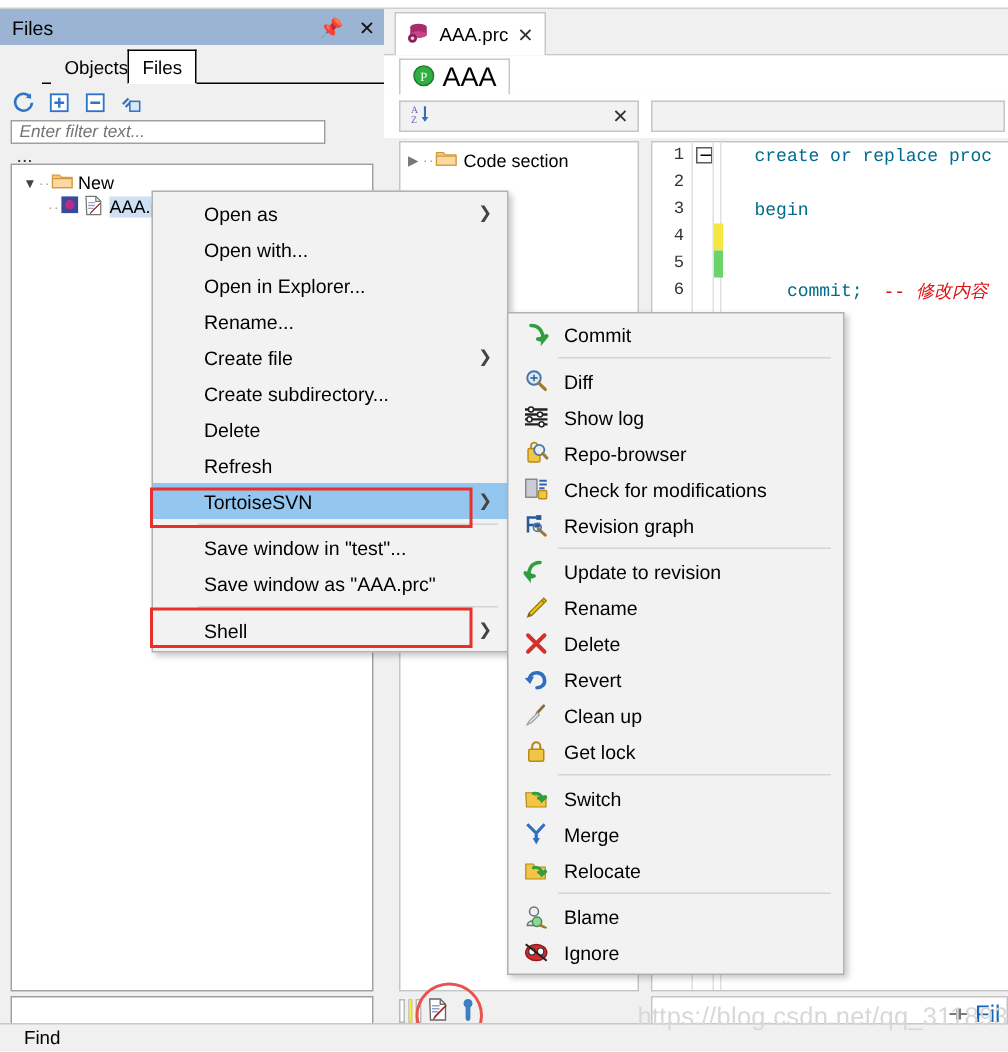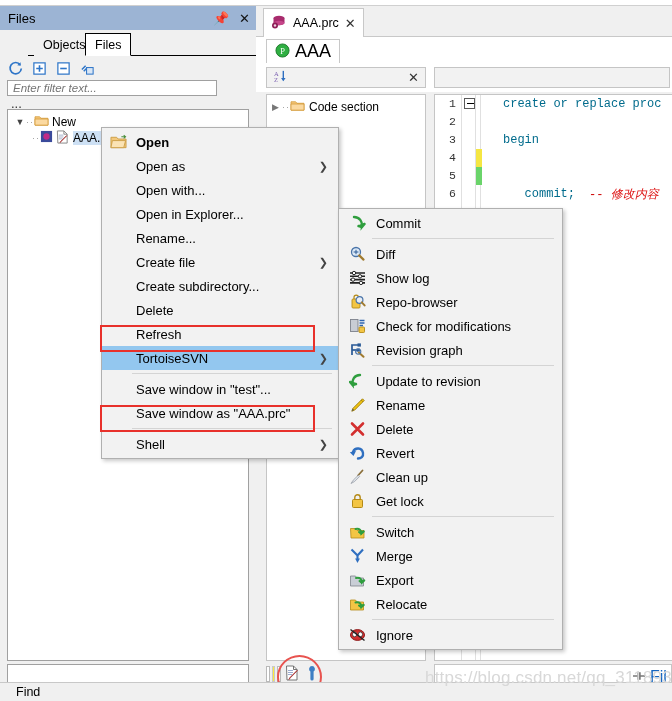--- a/index.html
+++ b/index.html
@@ -477,30 +477,20 @@
       <svg width="14" height="12" viewBox="0 0 14 12">
           <path d="M1 6h5M8 6h5M6 3h2v6H6z" stroke="#777" stroke-width="1.4" fill="#888"></path>
         </svg>
     </span>
     <span class="pin-right-label">Fil</span>
   </div>
 
   <div class="watermark">https://blog.csdn.net/qq_31189355</div>
 
   <div class="ctx-menu">
-    <div class="ctx-item bold">
-      <span class="ctx-ico">
-        <svg width="17" height="16" viewBox="0 0 18 16">
-            <path d="M1 3h6l1.5 1.8H17V14H1z" fill="#f3c87c" stroke="#c99a3f" stroke-width="0.9"></path>
-            <path d="M2.5 6.5h14L14.5 14H1z" fill="#fbe3b4" stroke="#c99a3f" stroke-width="0.9"></path>
-            <path d="M12 2.5 L16.5 2.5 M14.5 0.8 L16.5 2.5 L14.5 4.2" stroke="#4a8f3d" stroke-width="1.1" fill="none"></path>
-          </svg>
-      </span>
-      <span>Open</span>
-    </div>
     <div class="ctx-item">
       <span>Open as</span>
       <span class="ctx-arrow">❯</span>
     </div>
     <div class="ctx-item">
       <span>Open with...</span>
     </div>
     <div class="ctx-item">
       <span>Open in Explorer...</span>
     </div>
@@ -696,44 +686,45 @@
     <div class="sub-item">
       <span class="sub-ico">
         <svg width="17" height="16" viewBox="0 0 17 16">
             <path d="M2.5 1.5 L8.5 7.5 L8.5 12 M14 1.5 L8.5 7.5" fill="none" stroke="#2f6fc0" stroke-width="2.1"></path>
             <path d="M6.1 10.6 L8.5 15 L10.9 10.6 Z" fill="#2f6fc0"></path>
           </svg>
       </span>
       <span>Merge</span>
     </div>
 
-    <div class="sub-item">
-      <span class="sub-ico">
-        <svg width="17" height="16" viewBox="0 0 17 16">
-            <path d="M1.5 4h5L8 6h6.5v8h-13z" fill="#c9ced6" stroke="#7e838c" stroke-width="0.8"></path>
-            <path d="M7 6 C11 5 13 7.5 13 10.5 L15.3 8.5 M13 10.5 L10.5 9" fill="none" stroke="#2f9e3e" stroke-width="2" stroke-linecap="round"></path>
-            <path d="M15.7 7 L12.7 12 L9.9 9.4 Z" fill="#2f9e3e"></path>
-          </svg>
-      </span>
-      <span>Export</span>
-    </div>
 
     <div class="sub-item">
       <span class="sub-ico">
         <svg width="17" height="16" viewBox="0 0 17 16">
             <path d="M1.5 4h5L8 6h6.5v8h-13z" fill="#f3c544" stroke="#b58a16" stroke-width="0.8"></path>
             <path d="M6.5 6.5 C10.5 5.5 12.5 8 12.5 11 L14.8 9 M12.5 11 L10 9.5" fill="none" stroke="#2f9e3e" stroke-width="2" stroke-linecap="round"></path>
             <path d="M15.2 7.5 L12.2 12.5 L9.4 9.9 Z" fill="#2f9e3e"></path>
           </svg>
       </span>
       <span>Relocate</span>
     </div>
 
     <div class="sub-sep"></div>
 
+    <div class="sub-item">
+      <span class="sub-ico">
+        <svg width="17" height="16" viewBox="0 0 17 16">
+            <circle cx="7" cy="4.6" r="3" fill="#eceff3" stroke="#6b7078" stroke-width="1"></circle>
+            <path d="M2.5 14 C2.5 9.8 11.5 9.8 11.5 14 Z" fill="#dfe3e8" stroke="#6b7078" stroke-width="1"></path>
+            <circle cx="9" cy="11.5" r="3.1" fill="#8fd59a" stroke="#3c8c4c" stroke-width="1"></circle>
+            <path d="M11.3 13.8 L14.8 15.6" stroke="#a07a2e" stroke-width="1.8" stroke-linecap="round"></path>
+          </svg>
+      </span>
+      <span>Blame</span>
+    </div>
 
     <div class="sub-item">
       <span class="sub-ico">
         <svg width="17" height="16" viewBox="0 0 17 16">
             <ellipse cx="8.5" cy="8" rx="7" ry="5.4" fill="#d32f2f" stroke="#8e1a1a" stroke-width="1"></ellipse>
             <ellipse cx="5.6" cy="7.4" rx="2.1" ry="2.4" fill="#fff" stroke="#333" stroke-width="0.8"></ellipse>
             <ellipse cx="11.4" cy="7.4" rx="2.1" ry="2.4" fill="#fff" stroke="#333" stroke-width="0.8"></ellipse>
             <path d="M1.5 2.5 L15.5 13.5" stroke="#222" stroke-width="1.4"></path>
           </svg>
       </span>

